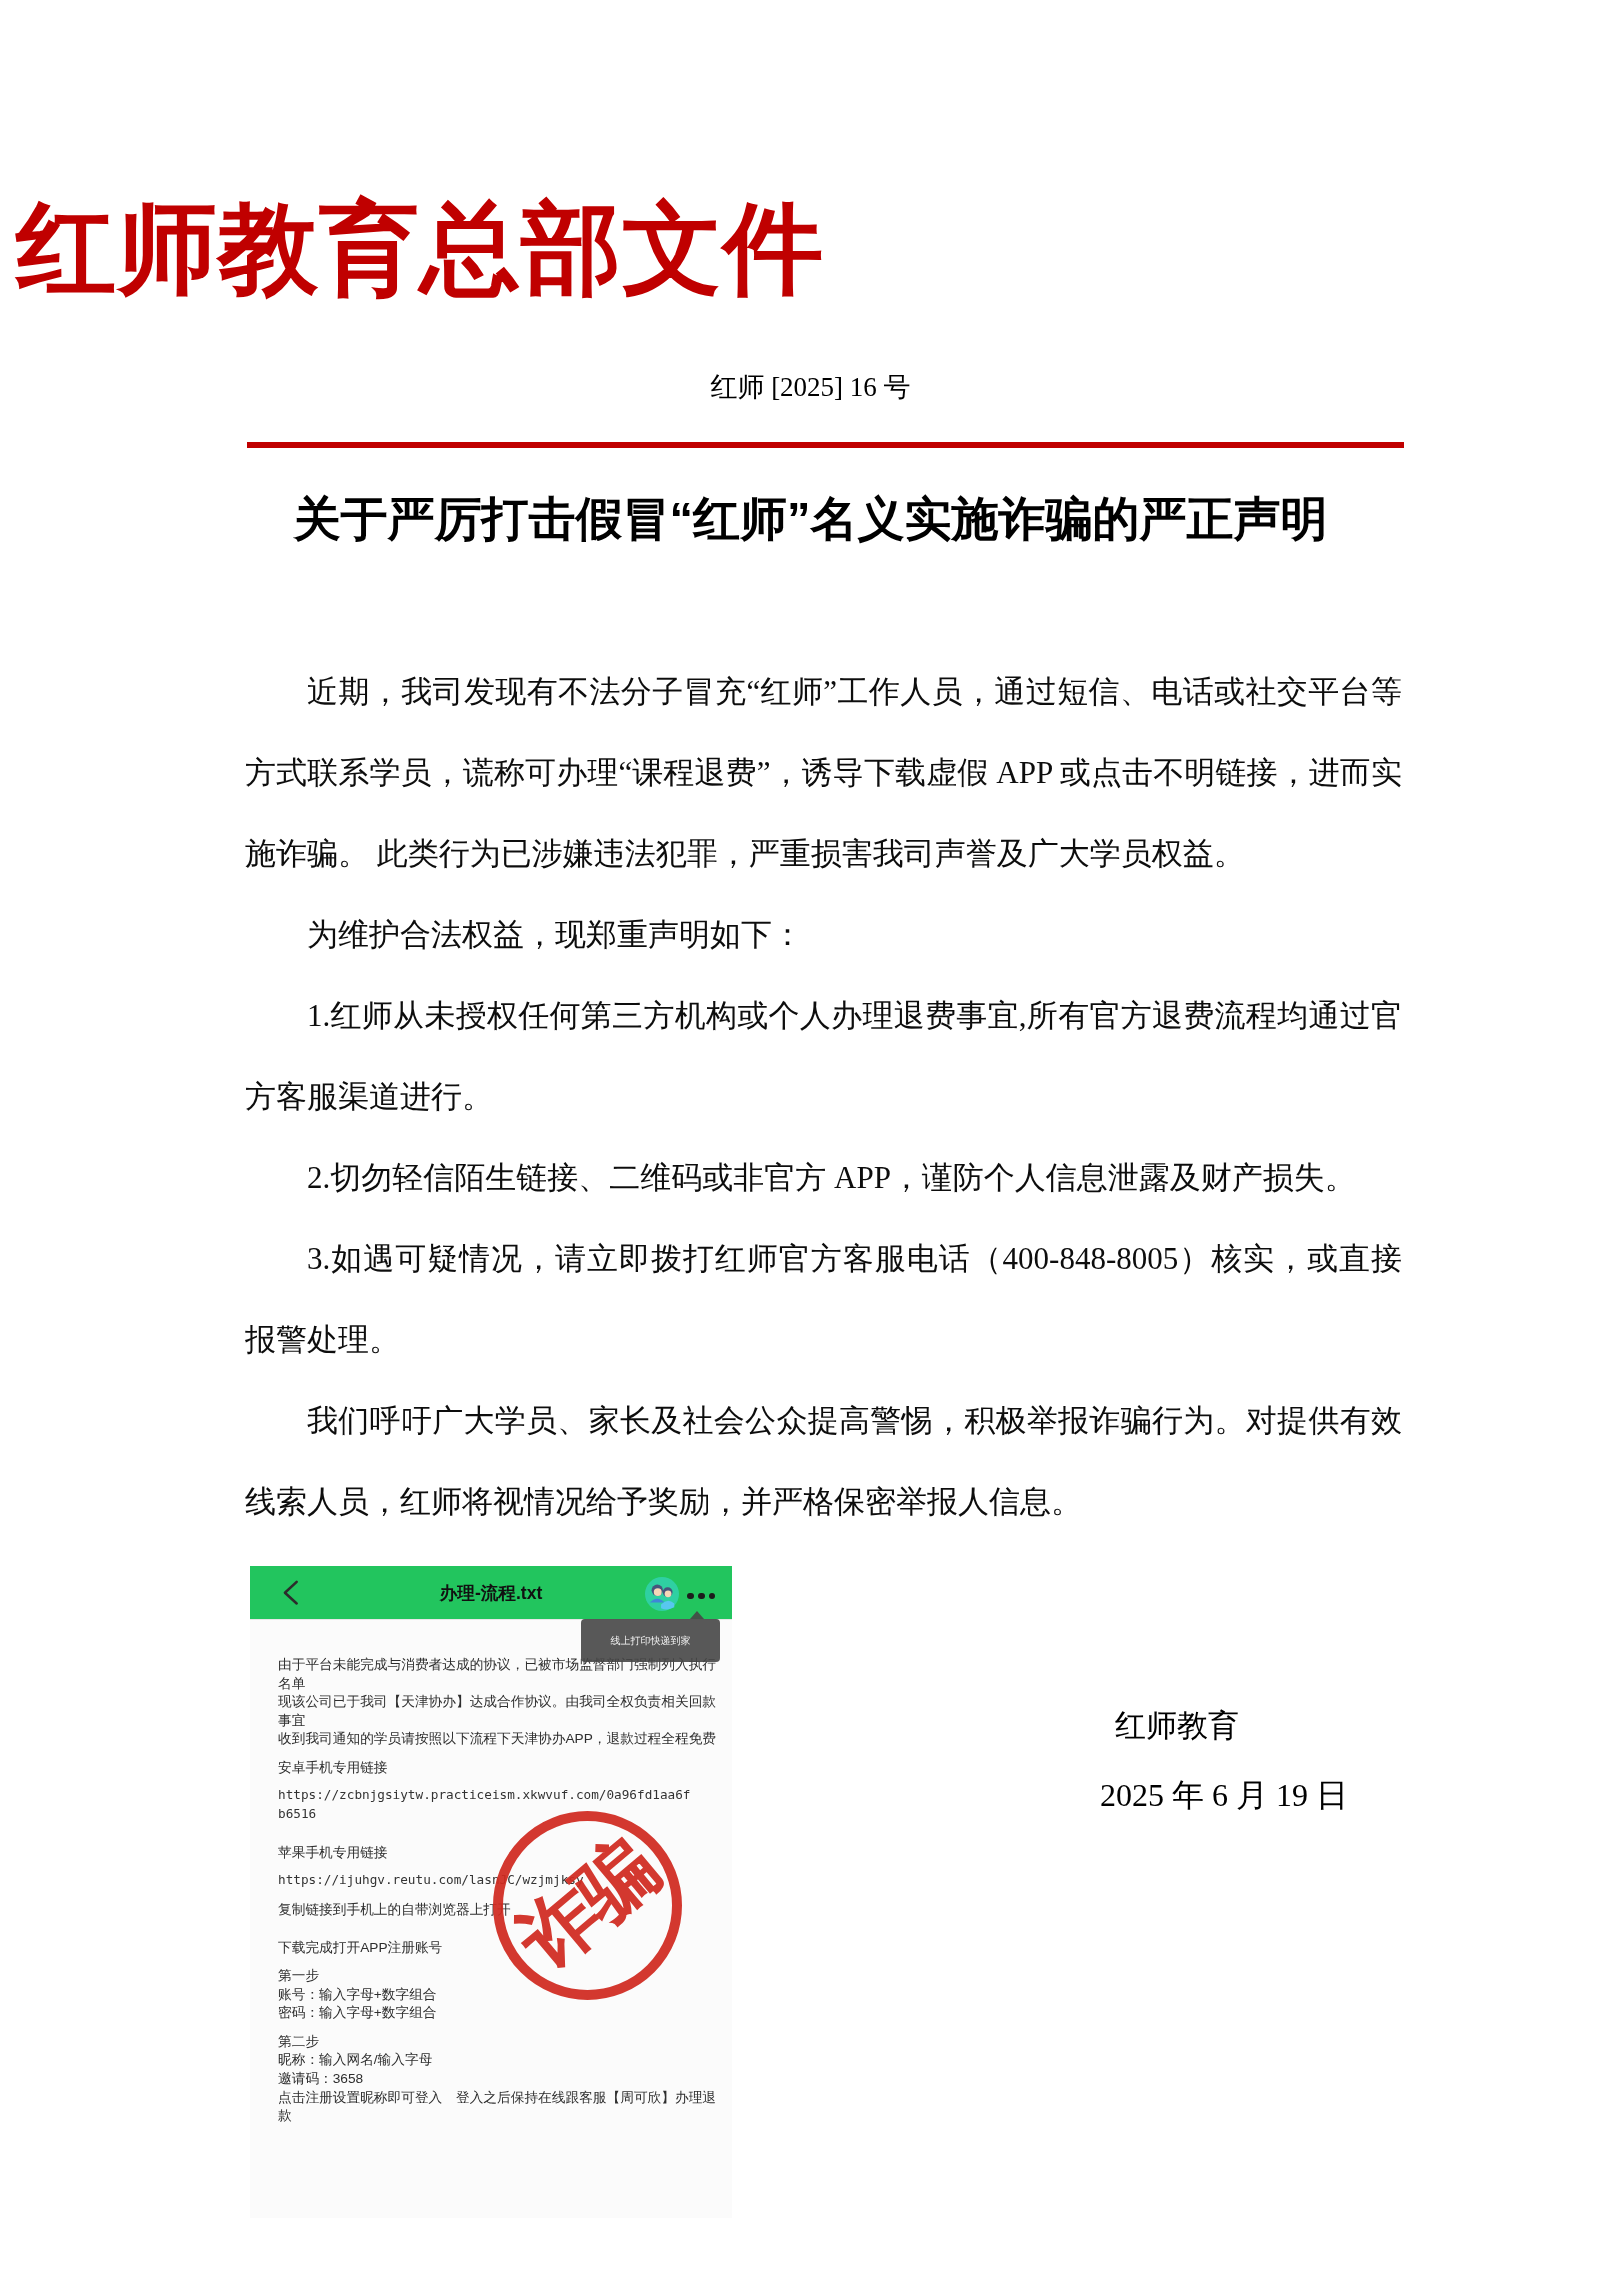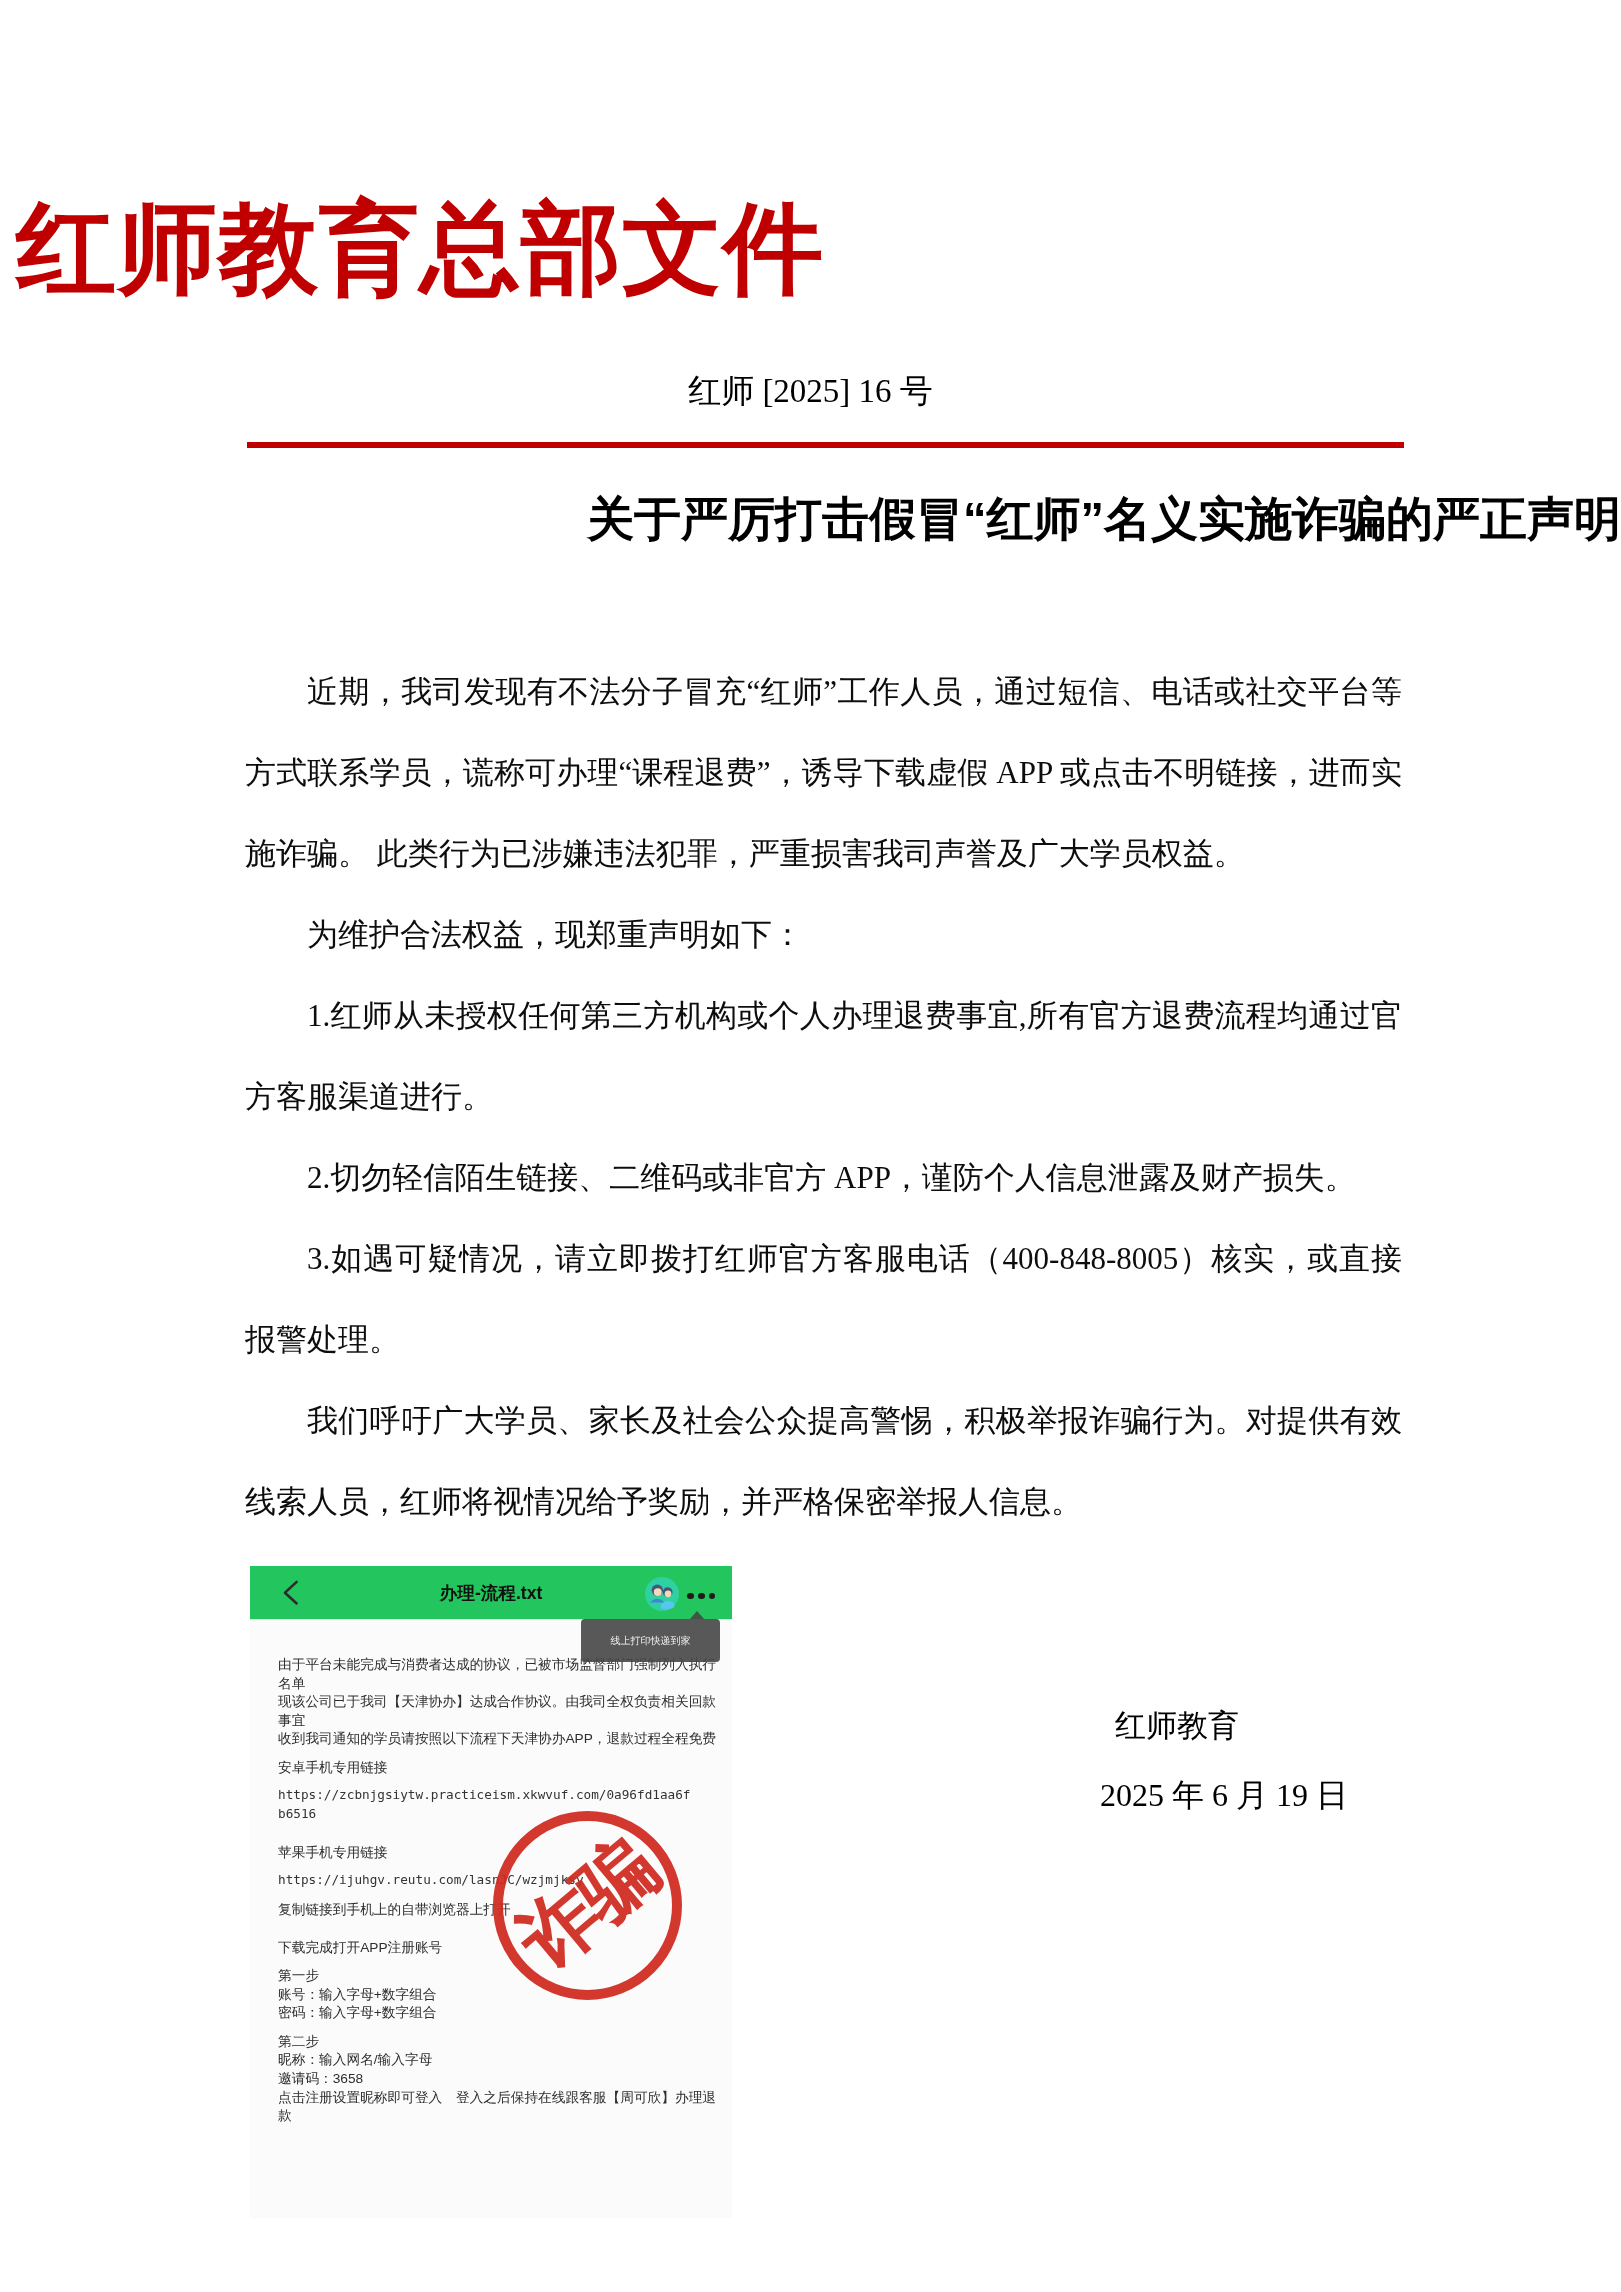--- a/index.html
+++ b/index.html
@@ -6,27 +6,27 @@
   .page {
     position:relative; width:1621px; height:2293px; background:#ffffff;
     font-family:"Liberation Serif","DejaVu Serif",serif; color:#111; overflow:hidden;
   }
   .main-title {
     position:absolute; top:192px; left:0; width:100%; text-align:left;
     font-size:100px; line-height:116px; font-weight:bold; color:#c00000; letter-spacing:1px;padding-left:16px;
   }
   .doc-number {
     position:absolute; top:369px; left:0; width:100%; text-align:center;
-    font-size:33px; color:#000;
+    font-size:27px; color:#000;
   }
   .red-rule {
     position:absolute; top:442px; left:247px; width:1157px; height:5.9px; background:#c00000;
   }
   .subject {
-    position:absolute; top:488px; left:0; width:100%; text-align:right;
+    position:absolute; top:488px; left:0; width:100%; text-align:center;
     font-size:47px; font-weight:bold; color:#000;
     font-family:"Liberation Sans","DejaVu Sans",sans-serif;
   }
   .doc-body {
     position:absolute; top:651px; left:245px; width:1157px;
     font-size:31px; line-height:81px; text-align:justify; color:#0d0d0d;
   }
   .doc-p { margin:0; text-indent:2em; }
 
   .signature-name { position:absolute; left:1115px; top:1705px; font-size:31px; color:#000; }

